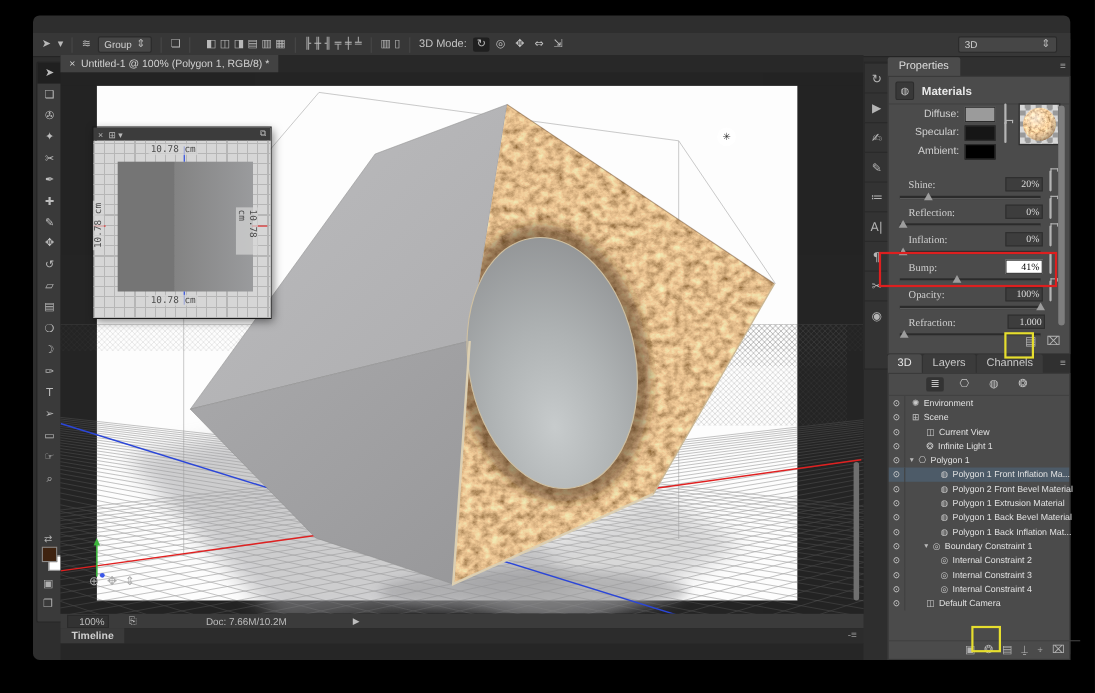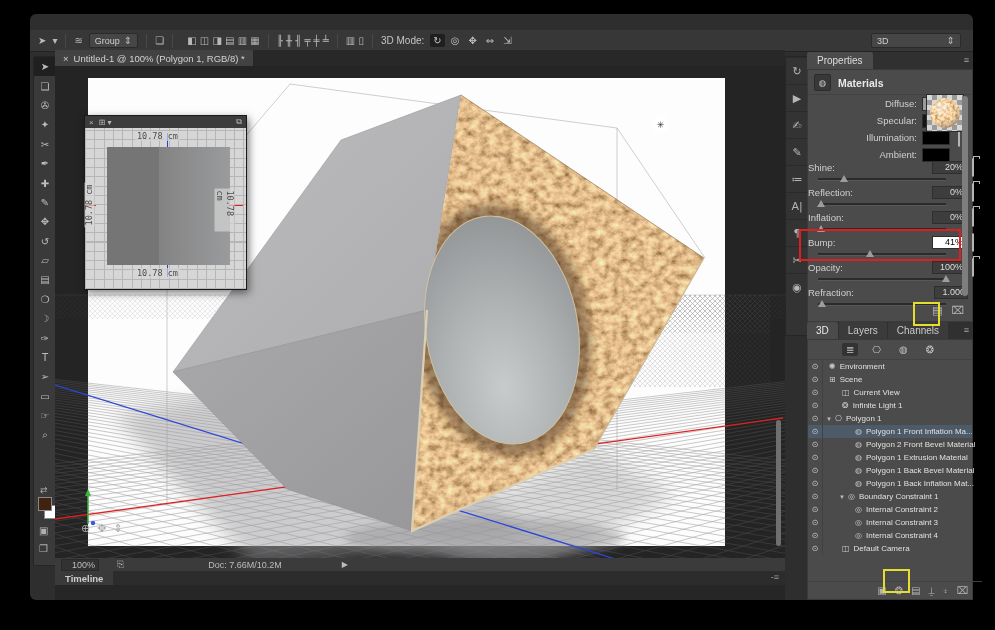--- a/index.html
+++ b/index.html
@@ -49,52 +49,52 @@
   .sec-tick-b{position:absolute;width:1px;background:#2040e0;left:82px;}
   .sec-tick-r{position:absolute;height:1px;background:#e02020;top:77px;}
   
   #light-widget{position:absolute;left:597px;top:50px;width:17px;height:17px;border-radius:50%;background:#fff;z-index:4;
      display:flex;align-items:center;justify-content:center;font-size:9px;color:#333;font-family:"DejaVu Sans",sans-serif;}
   #view-icons{position:absolute;left:26px;top:456px;z-index:4;display:flex;gap:7px;font-size:11px;color:#ababab;font-family:"DejaVu Sans",sans-serif;}
   
   #statusbar{position:absolute;left:25px;top:544px;width:730px;height:13px;background:#3b3b3b;display:flex;align-items:center;font-size:9px;color:#bdbdbd;}
   #zoom-box{background:#323232;border:1px solid #2a2a2a;margin-left:6px;padding:0 3px;width:30px;text-align:right;}
   #export-ico{margin-left:18px;font-family:"DejaVu Sans",sans-serif;}
-  #doc-size{margin-left:84px;}
+  #doc-size{margin-left:63px;}
   #status-arrow{margin-left:60px;font-size:8px;}
   #timelinebar{position:absolute;left:25px;top:557px;width:730px;height:14px;background:#2c2c2c;}
   #timeline-tab{position:absolute;left:0;top:0;height:14px;background:#3a3a3a;padding:0 10px;font-size:9.5px;color:#cfcfcf;font-weight:bold;display:flex;align-items:center;}
   #timeline-menu{position:absolute;right:6px;top:1px;font-size:9px;color:#9a9a9a;}
   #below-timeline{position:absolute;left:25px;top:571px;width:730px;height:15px;background:#262626;}
   
   #dockstrip{position:absolute;left:755px;top:42px;width:22px;height:278px;background:#333;border:1px solid #262626;}
   .dock-ico{width:22px;height:26px;display:flex;align-items:center;justify-content:center;font-size:11px;color:#b5b5b5;font-family:"DejaVu Sans",sans-serif;border-top:1px solid #2a2a2a;}
   
   #props{position:absolute;left:777px;top:38px;width:166px;height:270px;}
   .ptabbar{position:absolute;left:0;top:0;width:166px;height:17px;background:#303030;}
   .ptab{position:absolute;height:17px;background:#4b4b4b;color:#dedede;font-size:10px;display:flex;align-items:center;padding:0 10px;border-radius:2px 2px 0 0;}
   .pmenu{position:absolute;right:4px;top:3px;color:#aaa;font-size:9px;}
   #props-body{position:absolute;left:0;top:17px;width:166px;height:253px;background:#4b4b4b;border:1px solid #3a3a3a;box-sizing:border-box;}
   #mat-header{display:flex;align-items:center;gap:7px;padding:4px 6px 3px;border-bottom:1px solid #414141;}
   #mat-ball{width:15px;height:15px;background:#383838;border:1px solid #2c2c2c;border-radius:2px;display:flex;align-items:center;justify-content:center;color:#c9c9c9;font-size:9px;font-family:"DejaVu Sans",sans-serif;}
   #mat-title{font-size:10.5px;font-weight:bold;color:#e8e8e8;}
   .swrow{display:flex;align-items:center;height:17px;}
-  .swlabel{width:64px;text-align:right;font-size:9.5px;color:#d0d0d0;padding-left:45px;}
+  .swlabel{width:64px;text-align:right;font-size:9.5px;color:#d0d0d0;}
   .swbox{width:26px;height:12px;margin-left:5px;border:1px solid #2d2d2d;background:var(--sw,#000);}
   .swico{margin-left:8px;}
   .icon-folder{width:11px;height:7px;border:1px solid #b5b5b5;border-radius:1px;position:relative;}
   .icon-folder:before{content:"";position:absolute;left:0;top:-3px;width:5px;height:2px;border:1px solid #b5b5b5;border-bottom:none;}
   .icon-file{width:9px;height:11px;border:1px solid #b5b5b5;border-radius:1px;background:linear-gradient(135deg,#777 30%,#444 31%);}
   .ic-none .swico,.ic-none .sicon{visibility:hidden;}
   #sphere-preview{position:absolute;left:118px;top:24px;width:36px;height:36px;border:1px solid #2c2c2c;
      background:repeating-conic-gradient(#9a9a9a 0 25%,#d8d8d8 0 50%) 0 0/10px 10px;}
   
   #sliders{position:absolute;left:0;top:91px;width:166px;}
   .srow{height:25px;position:relative;}
-  .sl1{display:flex;align-items:center;height:13px;padding:0 0;}
+  .sl1{display:flex;align-items:flex-end;height:13px;padding:0 18px;font-family:Liberation Serif, serif;}
   .slabel{font-size:9.5px;color:#d0d0d0;}
   .sval{margin-left:auto;width:30px;height:11px;background:#3d3d3d;border:1px solid #2e2e2e;color:#ddd;font-size:9px;text-align:right;padding-right:2px;line-height:11px;}
   .srow.edit .sval{background:#fff;color:#000;}
   .sicon{margin-left:6px;}
   .strack{position:absolute;left:10px;right:28px;top:17px;height:2px;background:#2b2b2b;border-bottom:1px solid #585858;}
   .sthumb{position:absolute;left:var(--pct,0%);top:-3px;margin-left:-4px;width:0;height:0;border-left:4px solid transparent;border-right:4px solid transparent;border-bottom:7px solid #9d9d9d;}
   #props-footer{position:absolute;right:8px;bottom:4px;display:flex;gap:9px;font-size:11px;color:#b4b4b4;font-family:"DejaVu Sans",sans-serif;}
   #props-scroll{position:absolute;right:4px;top:26px;width:6px;height:200px;background:#404040;border-radius:3px;}
   #props-scroll-thumb{position:absolute;left:0;top:0;width:6px;height:200px;background:#7e7e7e;border-radius:3px;}
   
@@ -455,25 +455,20 @@
       <div class="swrow ic-file" style="--sw: #9b9b9b;">
             <span class="swlabel">Diffuse:</span>
             <span class="swbox"></span>
             <span class="swico"><span class="icon-file"></span></span>
           </div>
             <div class="swrow ic-folder" style="--sw: #161616;">
             <span class="swlabel">Specular:</span>
             <span class="swbox"></span>
             <span class="swico"><span class="icon-folder"></span></span>
           </div>
-            <div class="swrow ic-folder" style="--sw: #000000;">
-            <span class="swlabel">Illumination:</span>
-            <span class="swbox"></span>
-            <span class="swico"><span class="icon-folder"></span></span>
-          </div>
             <div class="swrow ic-none" style="--sw: #000000;">
             <span class="swlabel">Ambient:</span>
             <span class="swbox"></span>
             <span class="swico"><span class="icon-folder"></span></span>
           </div>
           </div>
       <svg id="sphere-preview" width="36" height="36">
         <defs>
           <filter id="furF2">
                 <feTurbulence type="fractalNoise" baseFrequency="0.35" numOctaves="3" seed="4"></feTurbulence>

